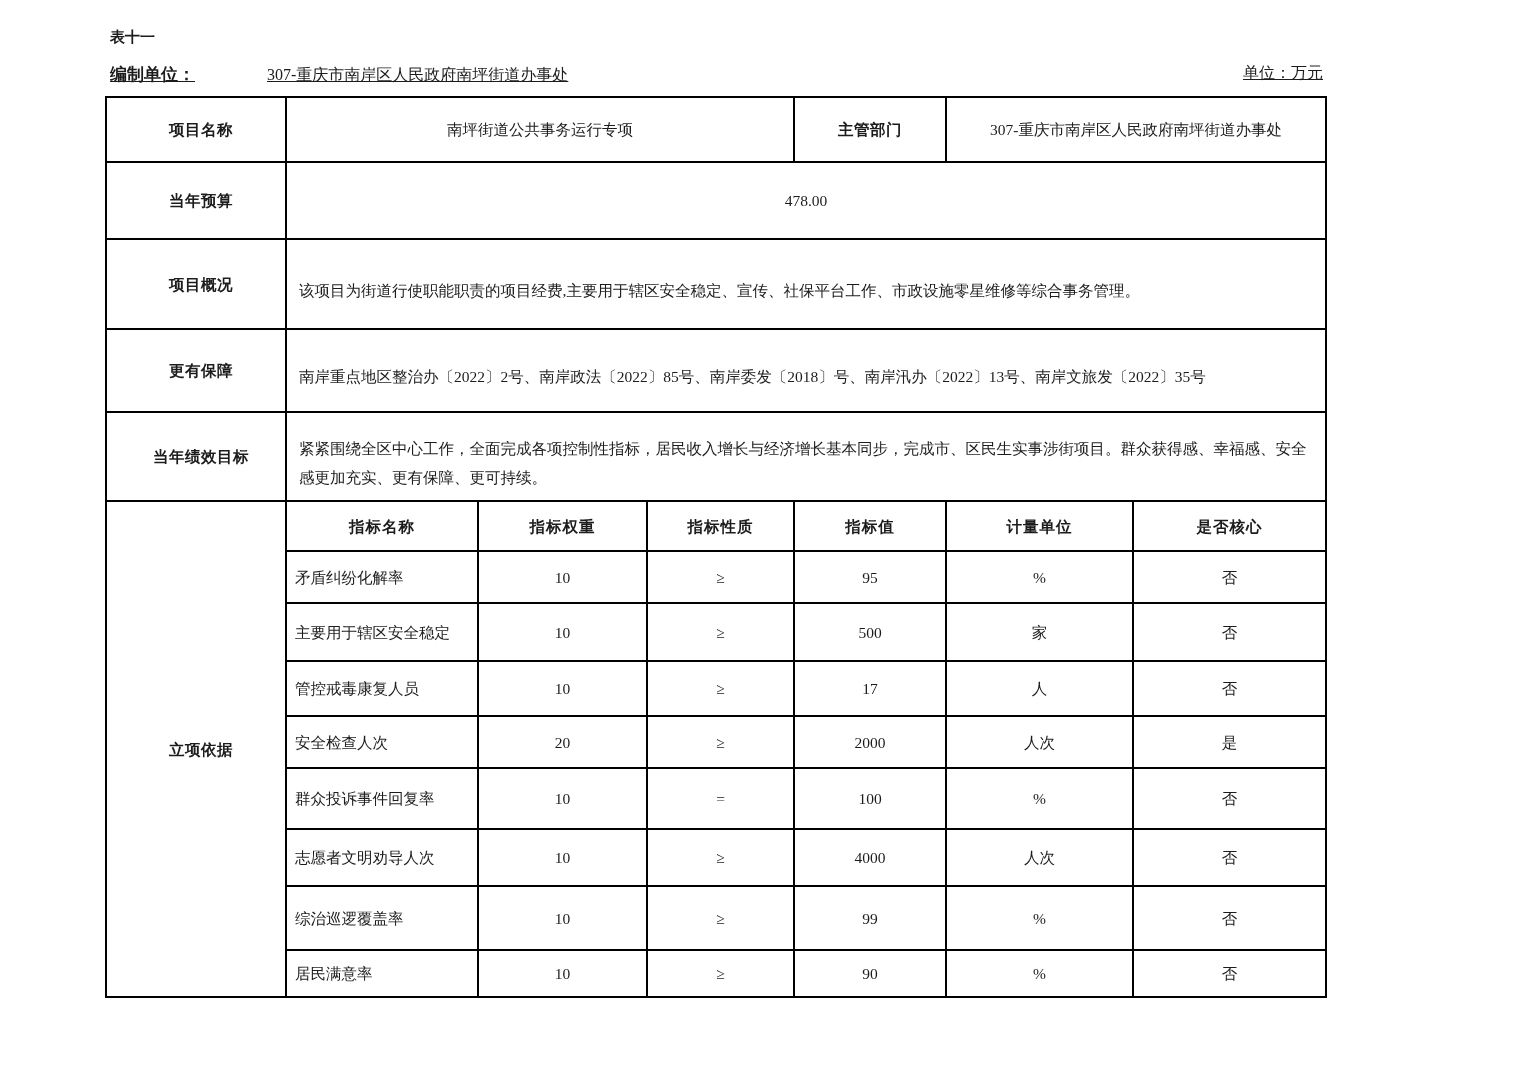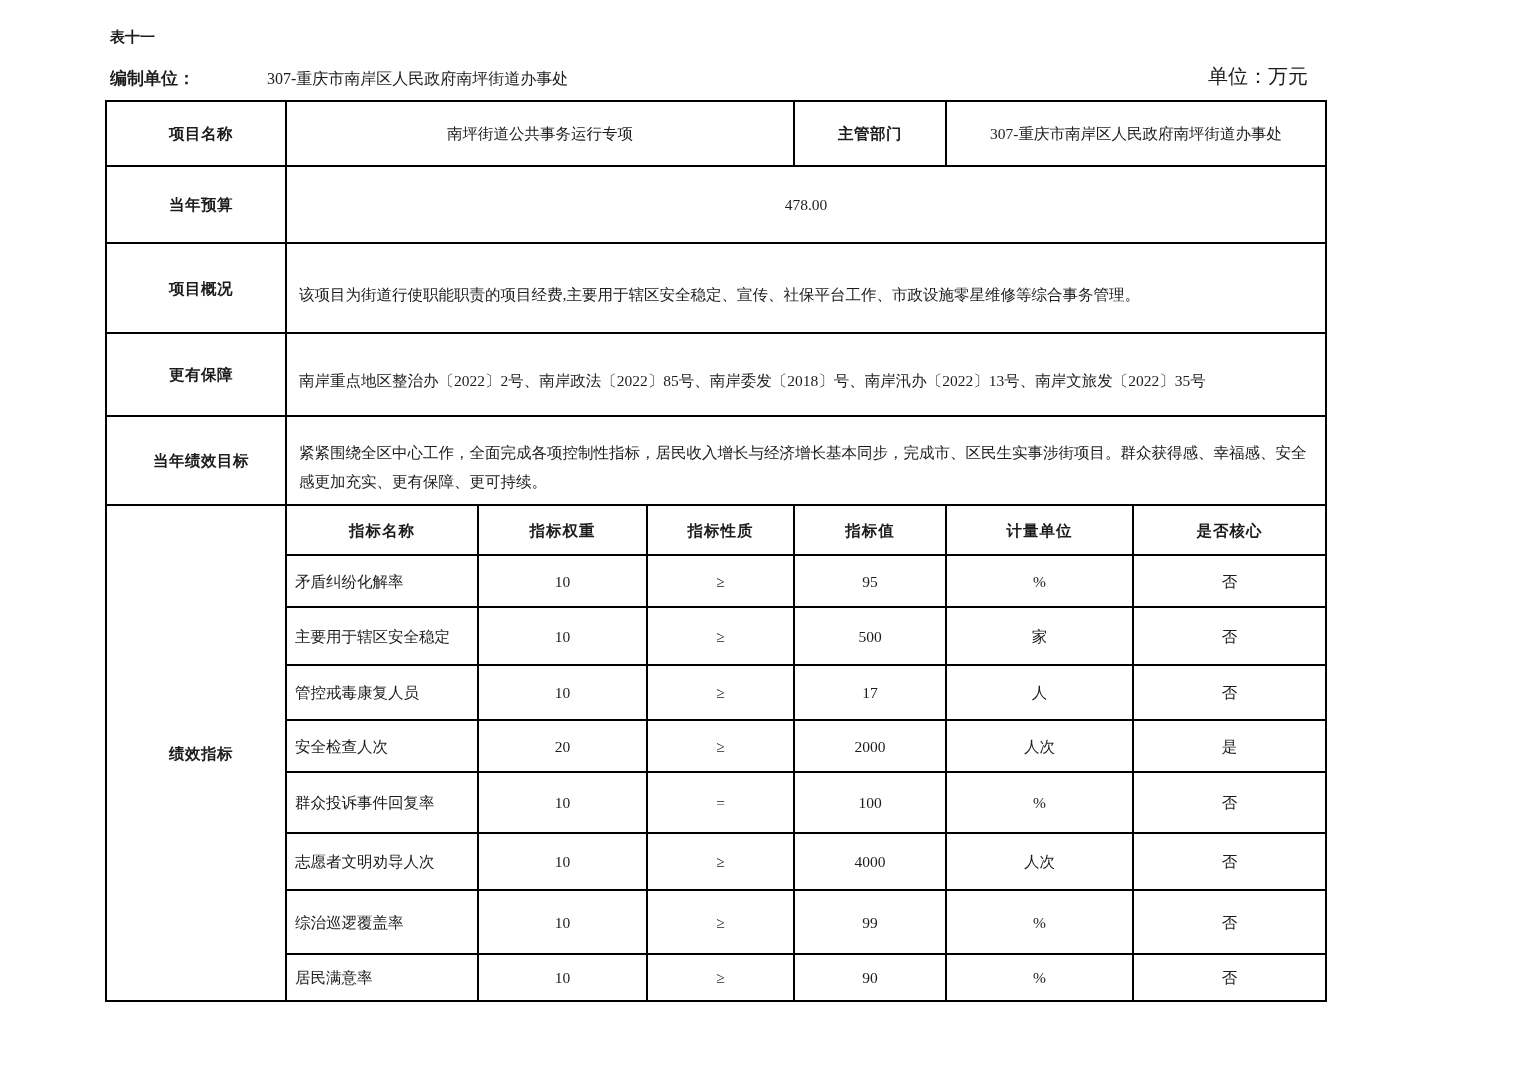--- a/index.html
+++ b/index.html
@@ -24,28 +24,29 @@
     text-align: center;
     font-size: 30px;
     font-weight: bold;
     letter-spacing: 1px;
     margin-top: 14px;
     font-family: "Liberation Sans", "DejaVu Sans", sans-serif;
   }
   .info-bar {
     display: flex;
     justify-content: space-between;
-    align-items: flex-end;
+    align-items: flex-start;
     margin-top: 16px;
     margin-bottom: 10px;
+    text-decoration: underline;
   }
   .info-left { display: flex; align-items: baseline; }
   .prepared-label { font-size: 17px; font-weight: bold; margin-left: 5px; }
   .prepared-value { font-size: 16px; margin-left: 72px; }
-  .unit-note { font-size: 20px; margin-right: 17px; }
+  .unit-note { font-size: 16px; margin-right: 2px; }
 
   table.main {
     width: 1220px;
     border-collapse: collapse;
     table-layout: fixed;
   }
   table.main td {
     border: 2px solid #000;
     vertical-align: middle;
     font-size: 15.5px;
@@ -133,21 +134,21 @@
       <td class="lbl">更有保障</td>
       <td class="txt" colspan="6">南岸重点地区整治办〔2022〕2号、南岸政法〔2022〕85号、南岸委发〔2018〕号、南岸汛办〔2022〕13号、南岸文旅发〔2022〕35号</td>
     </tr>
 
     <tr style="height:89px">
       <td class="lbl">当年绩效目标</td>
       <td class="txt" colspan="6">紧紧围绕全区中心工作，全面完成各项控制性指标，居民收入增长与经济增长基本同步，完成市、区民生实事涉街项目。群众获得感、幸福感、安全感更加充实、更有保障、更可持续。</td>
     </tr>
 
     <tr style="height:50px">
-      <td class="lbl" rowspan="9">绩效指标</td>
+      <td class="lbl" rowspan="9">立项依据</td>
       <td class="hdr">指标名称</td>
       <td class="hdr">指标权重</td>
       <td class="hdr">指标性质</td>
       <td class="hdr">指标值</td>
       <td class="hdr">计量单位</td>
       <td class="hdr">是否核心</td>
     </tr>
 
     <tr style="height:52px">
       <td class="ind-name">矛盾纠纷化解率</td>

